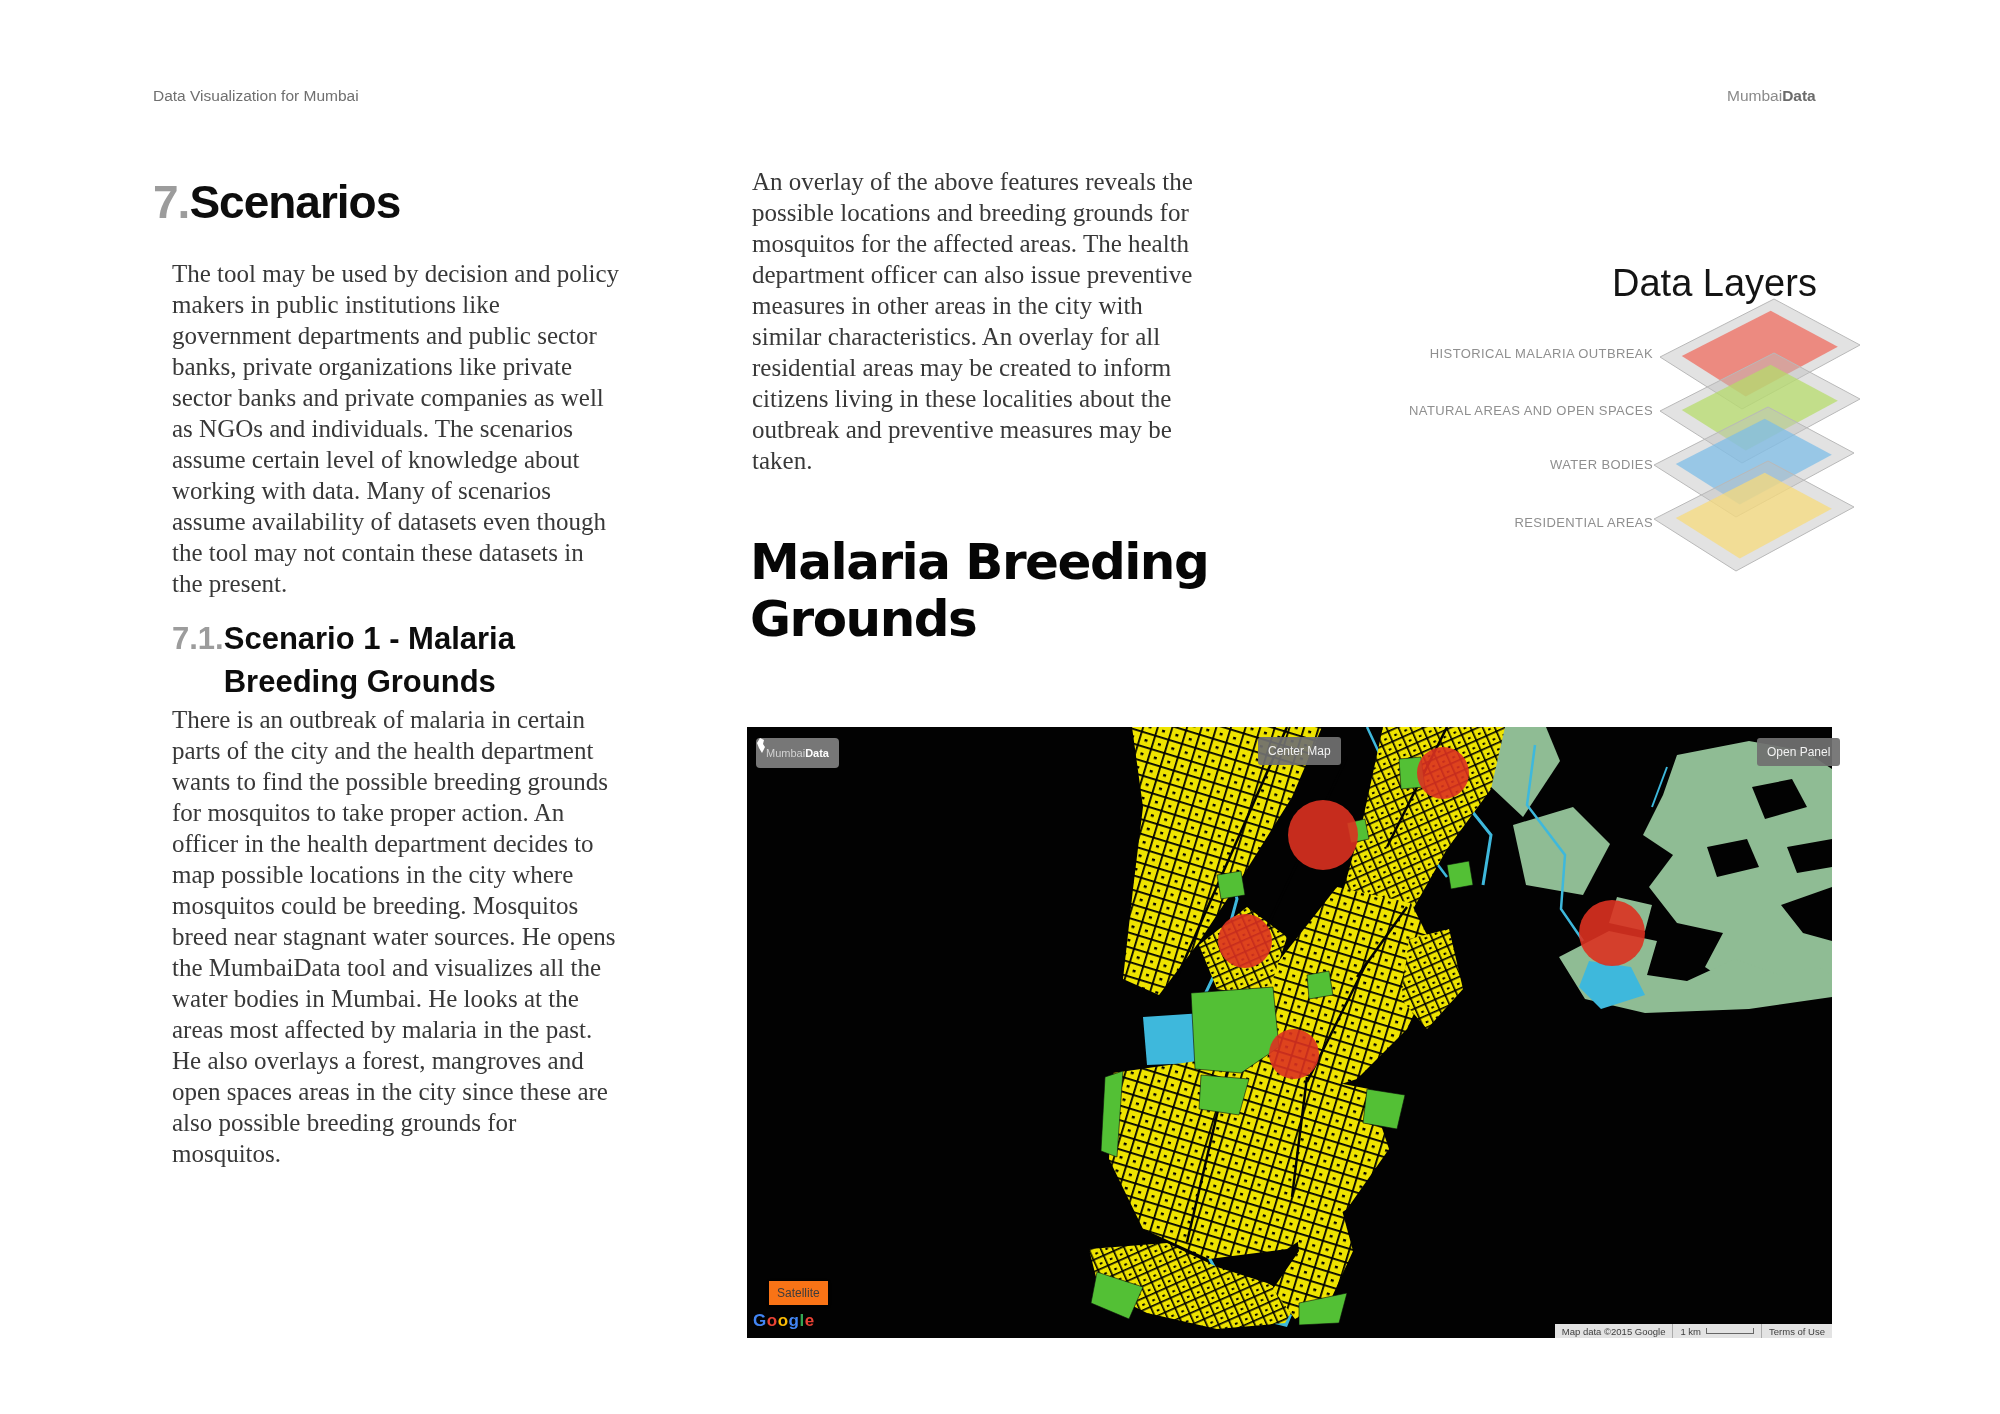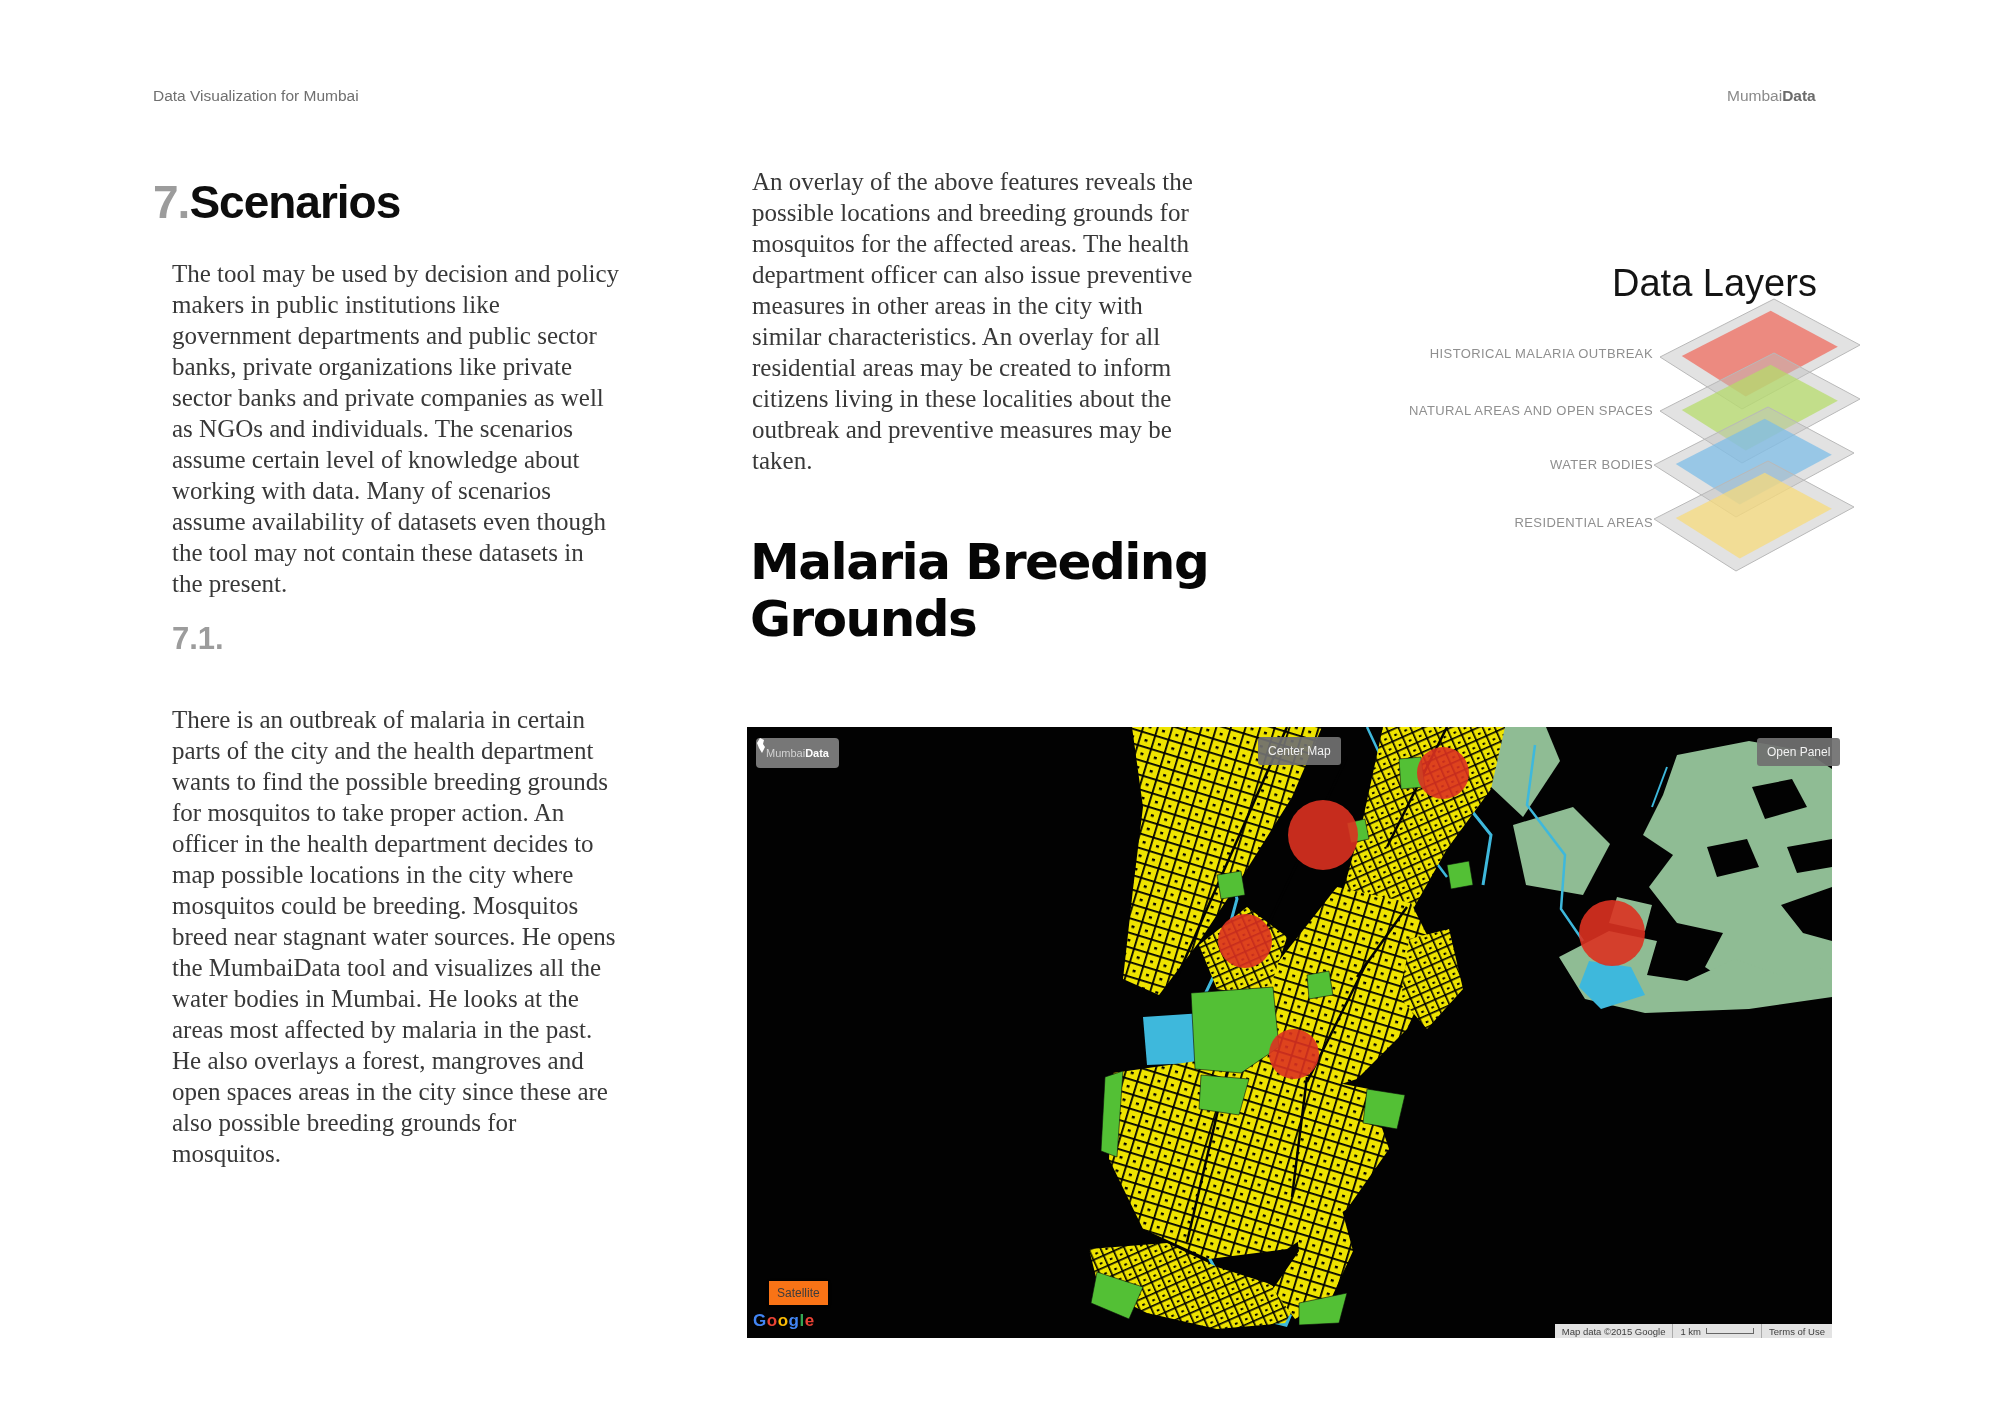--- a/index.html
+++ b/index.html
@@ -74,20 +74,22 @@
 sector banks and private companies as well
 as NGOs and individuals. The scenarios
 assume certain level of knowledge about
 working with data. Many of scenarios
 assume availability of datasets even though
 the tool may not contain these datasets in
 the present.</div>
 
   <div class="abs h2">
       <span class="num">7.1.</span>
+      <span class="ttl">Scenario 1 - Malaria
+Breeding Grounds</span>
     </div>
 
   <div class="abs serif midpara">An overlay of the above features reveals the
 possible locations and breeding grounds for
 mosquitos for the affected areas. The health
 department officer can also issue preventive
 measures in other areas in the city with
 similar characteristics. An overlay for all
 residential areas may be created to inform
 citizens living in these localities about the

